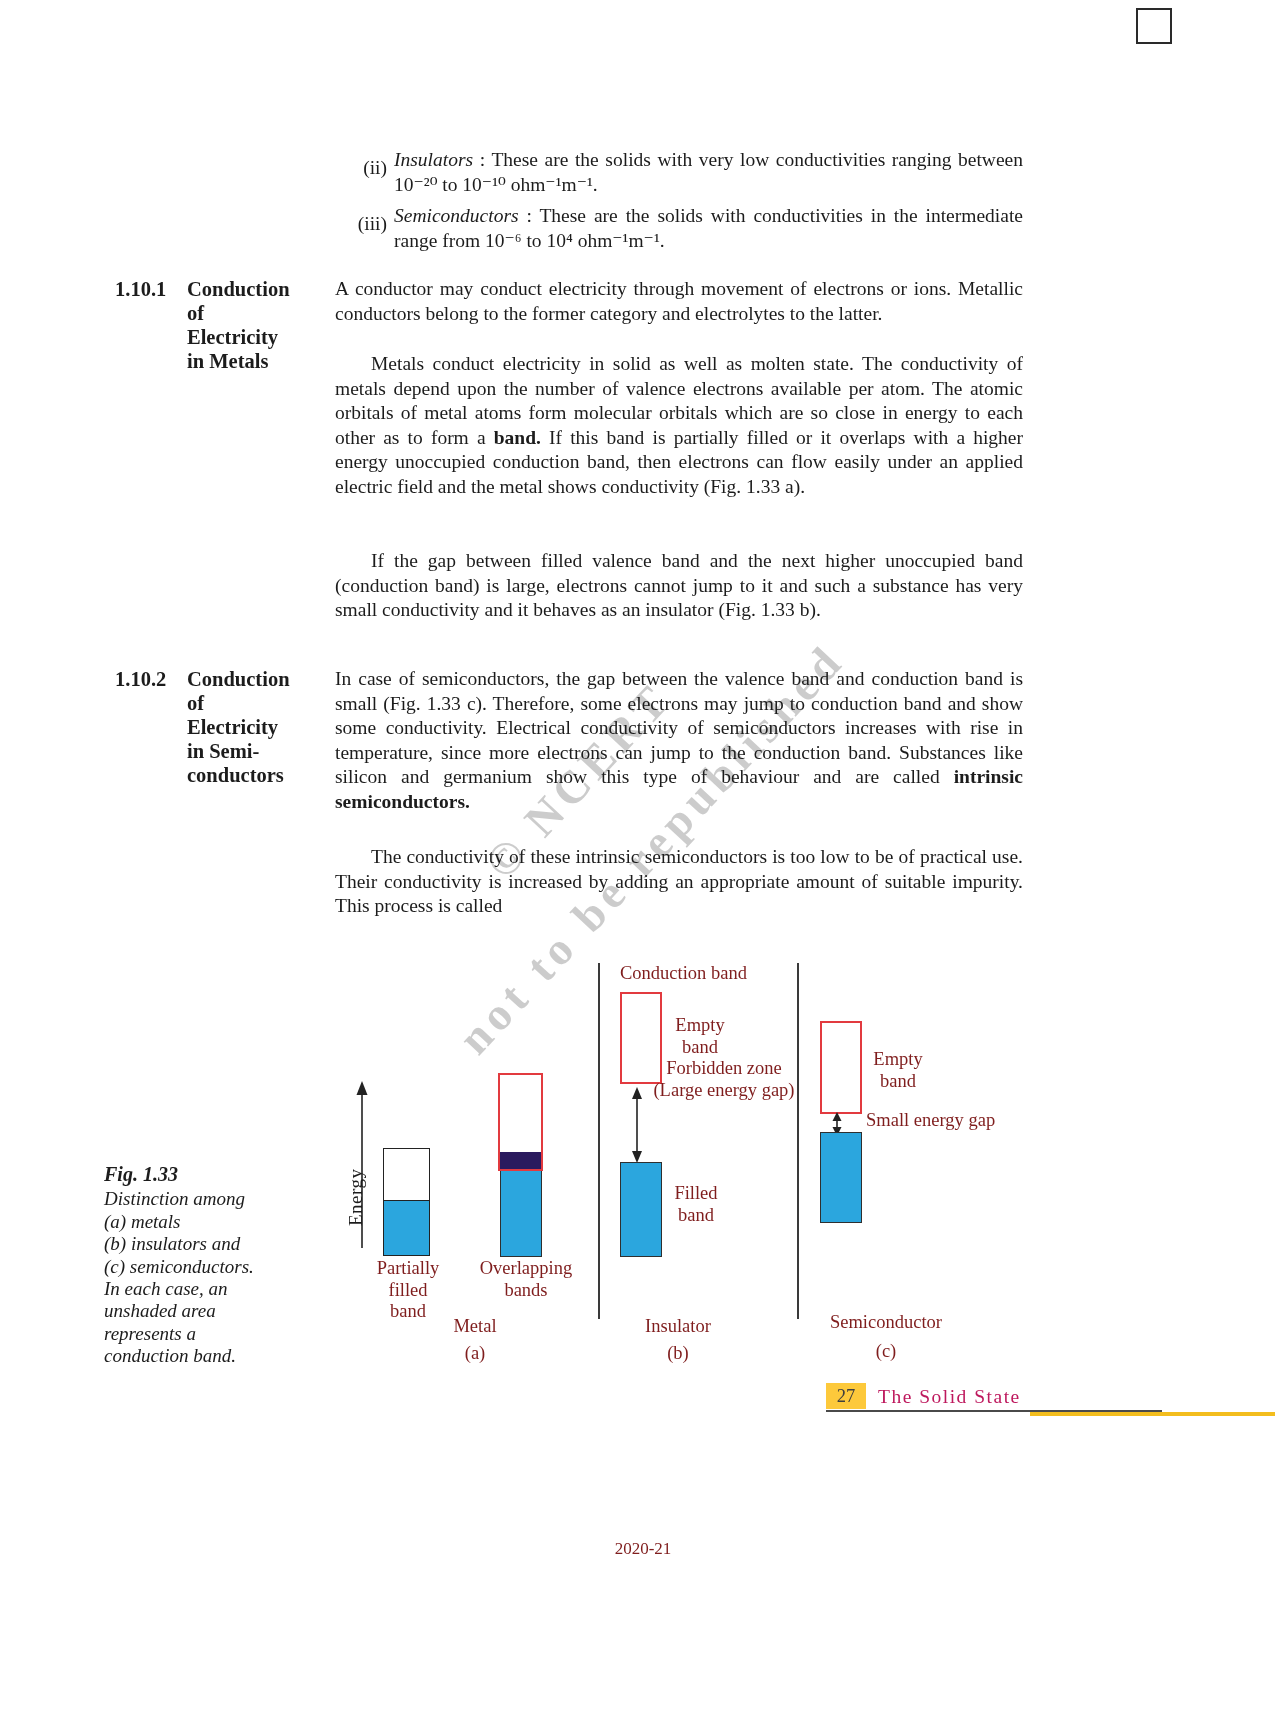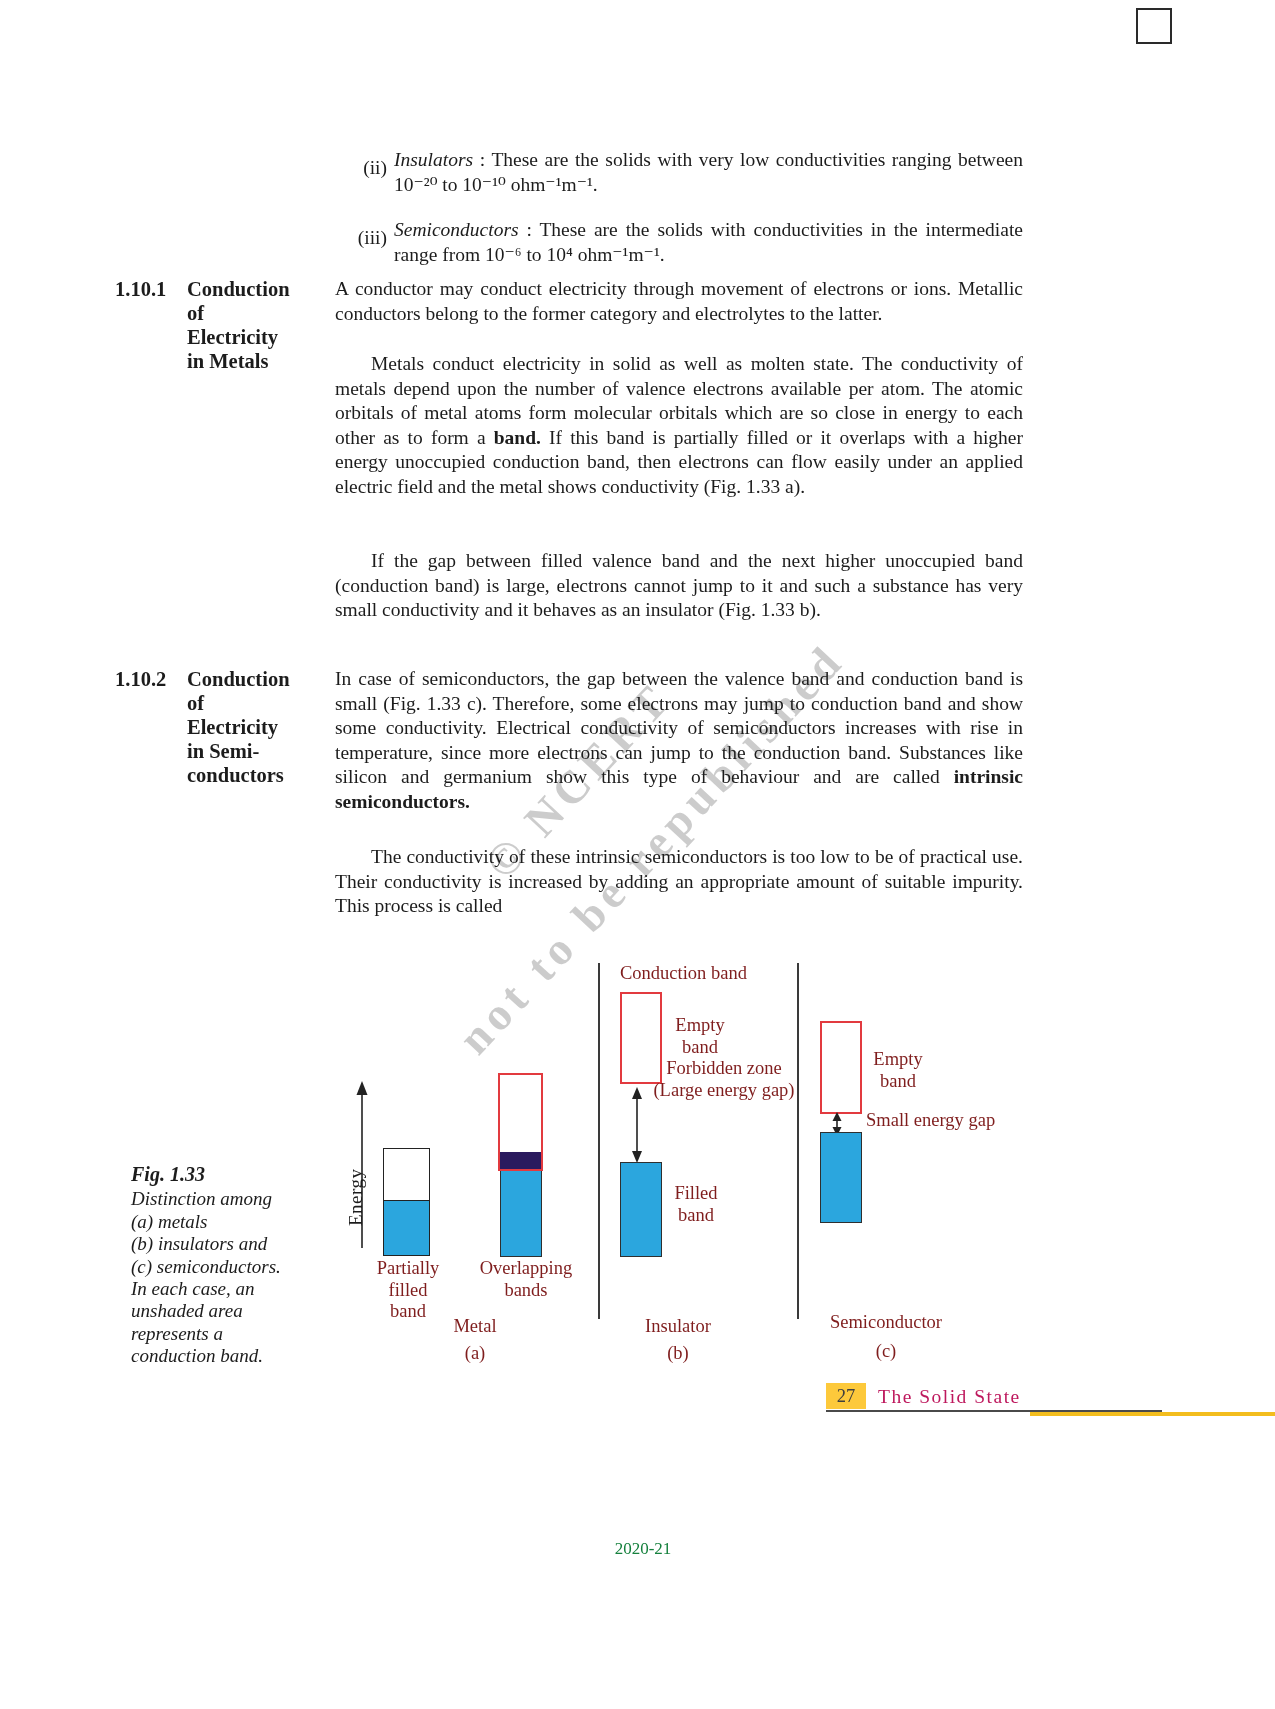--- a/index.html
+++ b/index.html
@@ -22,21 +22,21 @@
     transform:rotate(-47deg); text-align:center;
     color:var(--watermark_gray); opacity:.45;
     font-size:46px; line-height:100px; letter-spacing:6px; font-weight:bold;
     pointer-events:none; z-index:0;
   }
 
   
   .bodyblock { position:absolute; left:335px; width:688px; text-align:justify; z-index:1; }
   .indent { text-indent:36px; }
   .list-item { position:relative; padding-left:59px; text-align:justify; }
-  .list-item + .list-item { margin-top:21px; }
+  .list-item + .list-item { margin-top:7px; }
   .marker { position:absolute; left:0; top:8px; width:52px; text-align:right; }
   .term { font-style:italic; }
 
   
   .mh { position:absolute; left:115px; width:218px; font-weight:bold; font-size:20.5px; line-height:24px; z-index:1; }
   .mh-num { display:inline-block; width:72px; }
   .mh-ind { margin-left:72px; }
 
   
   .vline { position:absolute; width:2px; background:#3a3a3a; }
@@ -45,31 +45,31 @@
   .fill-blue { width:100%; background:var(--band_blue); border-top:1.6px solid #222; }
   .blue-rect { position:absolute; background:var(--band_blue); border:1px solid #2f2f2f; }
   .red-rect { position:absolute; border:2px solid var(--band_red); background:transparent; }
   .overlap { position:absolute; background:var(--overlap_dark); }
   .flabel { position:absolute; font-size:18.5px; line-height:21.5px; color:#7f1d1d; z-index:2; }
   .center { text-align:center; }
   .energy-label { position:absolute; left:296px; top:1185px; width:120px; text-align:center;
                   transform:rotate(-90deg); font-size:19px; letter-spacing:.5px; }
 
   
-  .caption { position:absolute; left:131px; top:1163px; width:192px; font-style:italic; font-size:19px; line-height:22.4px; z-index:1; }
+  .caption { position:absolute; left:104px; top:1163px; width:192px; font-style:italic; font-size:19px; line-height:22.4px; z-index:1; }
   .caption-title { font-weight:bold; font-size:20px; margin-bottom:3px; }
 
   
   .pagenum-box { position:absolute; left:826px; top:1383px; width:40px; height:26px;
                  background:var(--highlight_yellow); color:#3f3f3f; font-size:18.5px;
                  text-align:center; line-height:26px; }
   .chapter { position:absolute; left:878px; top:1385px; font-size:19.5px; letter-spacing:1.5px; color:#be185d; }
   .rule-dark { position:absolute; left:826px; top:1410px; width:336px; height:2px; background:#4a4a4a; }
   .rule-yellow { position:absolute; left:1030px; top:1412px; width:245px; height:4px; background:var(--accent_yellow); }
-  .year { position:absolute; left:11px; right:0; top:1537px; text-align:center; font-size:17px; color:#15803d; }
+  .year { position:absolute; left:11px; right:0; top:1537px; text-align:center; font-size:17px; color:#7f1d1d; }
 </style>
 </head>
 <body>
 
 <main class="page">
 
   <div class="corner-box"></div>
 
   <div class="watermark">
     <div>© NCERT</div>

